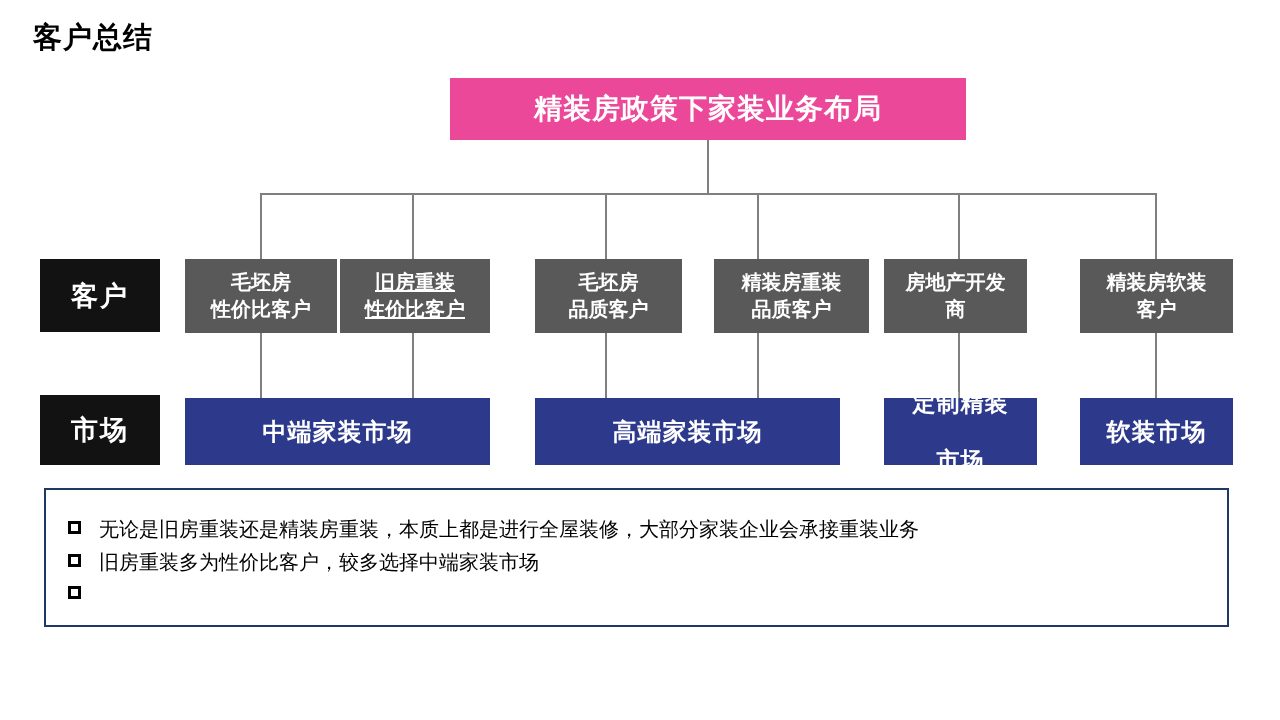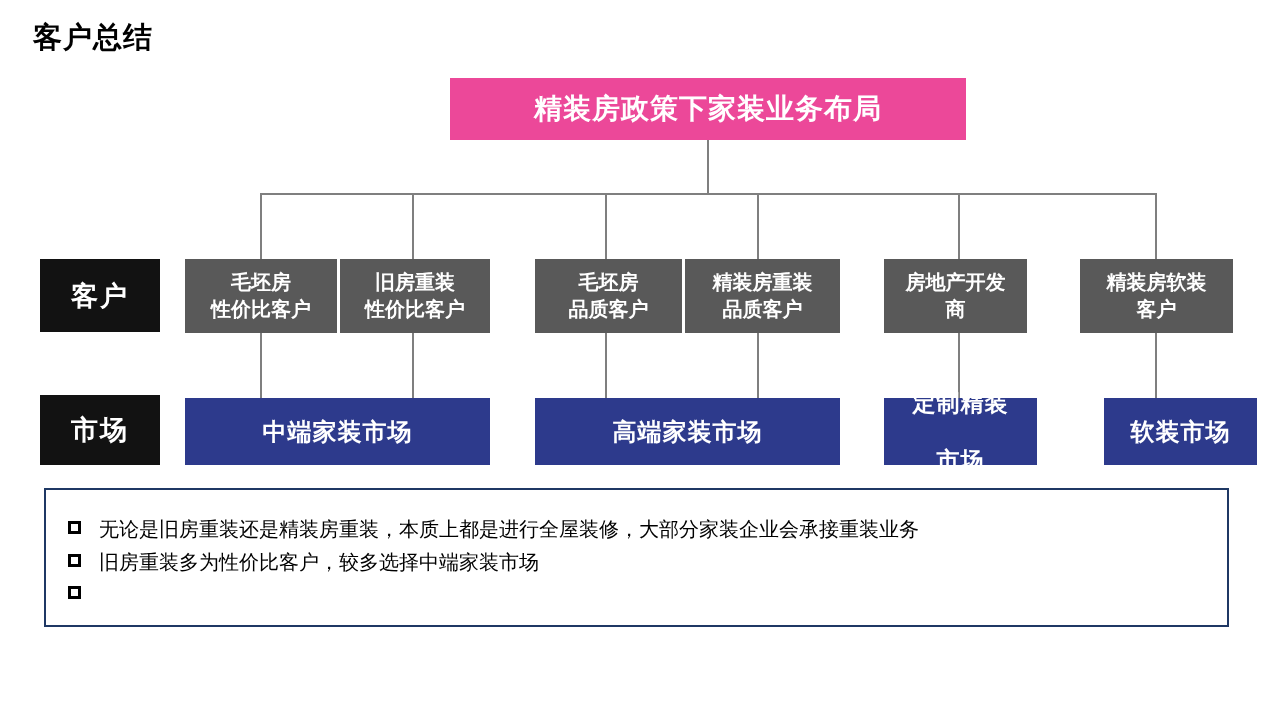--- a/index.html
+++ b/index.html
@@ -47,37 +47,37 @@
   .row-label.market   { top: 395px; height: 70px; }
 
   
   .gbox {
     position: absolute; top: 259px; height: 74px;
     background: #595959; color: #ffffff; font-size: 20px; font-weight: 700;
     display: flex; flex-direction: column; align-items: center; justify-content: center;
     line-height: 1.35; text-align: center;
   }
   .g1 { left: 185px;  width: 152px; }
-  .g2 { left: 340px;  width: 150px; }
+  .g2 { left: 340px;  width: 150px; text-decoration: underline; }
   .g3 { left: 535px;  width: 147px; }
-  .g4 { left: 685px;  width: 155px; }
+  .g4 { left: 714px;  width: 155px; }
   .g5 { left: 884px;  width: 143px; }
   .g6 { left: 1080px; width: 153px; }
 
   
   .mbox {
     position: absolute; top: 398px; height: 67px;
     background: #2D3A8C; color: #ffffff; font-size: 24px; font-weight: 700;
     display: flex; flex-direction: column; align-items: center; justify-content: center;
     line-height: 1.25; text-align: center; letter-spacing: 1px;
   }
   .m1 { left: 185px;  width: 305px; }
   .m2 { left: 535px;  width: 305px; }
   .m3 { left: 884px;  width: 153px; font-size: 23px; gap: 28px; }
-  .m4 { left: 1080px; width: 153px; margin-left: 24px; }
+  .m4 { left: 1080px; width: 153px; }
 
   
   .notes {
     position: absolute; left: 44px; top: 488px; width: 1185px; height: 139px;
     background: #ffffff; border: 2px solid #1F3864;
     display: flex; flex-direction: column; justify-content: space-evenly;
     padding: 19px 14px;
   }
   .note-item { display: flex; align-items: flex-start; }
   .note-bullet {

